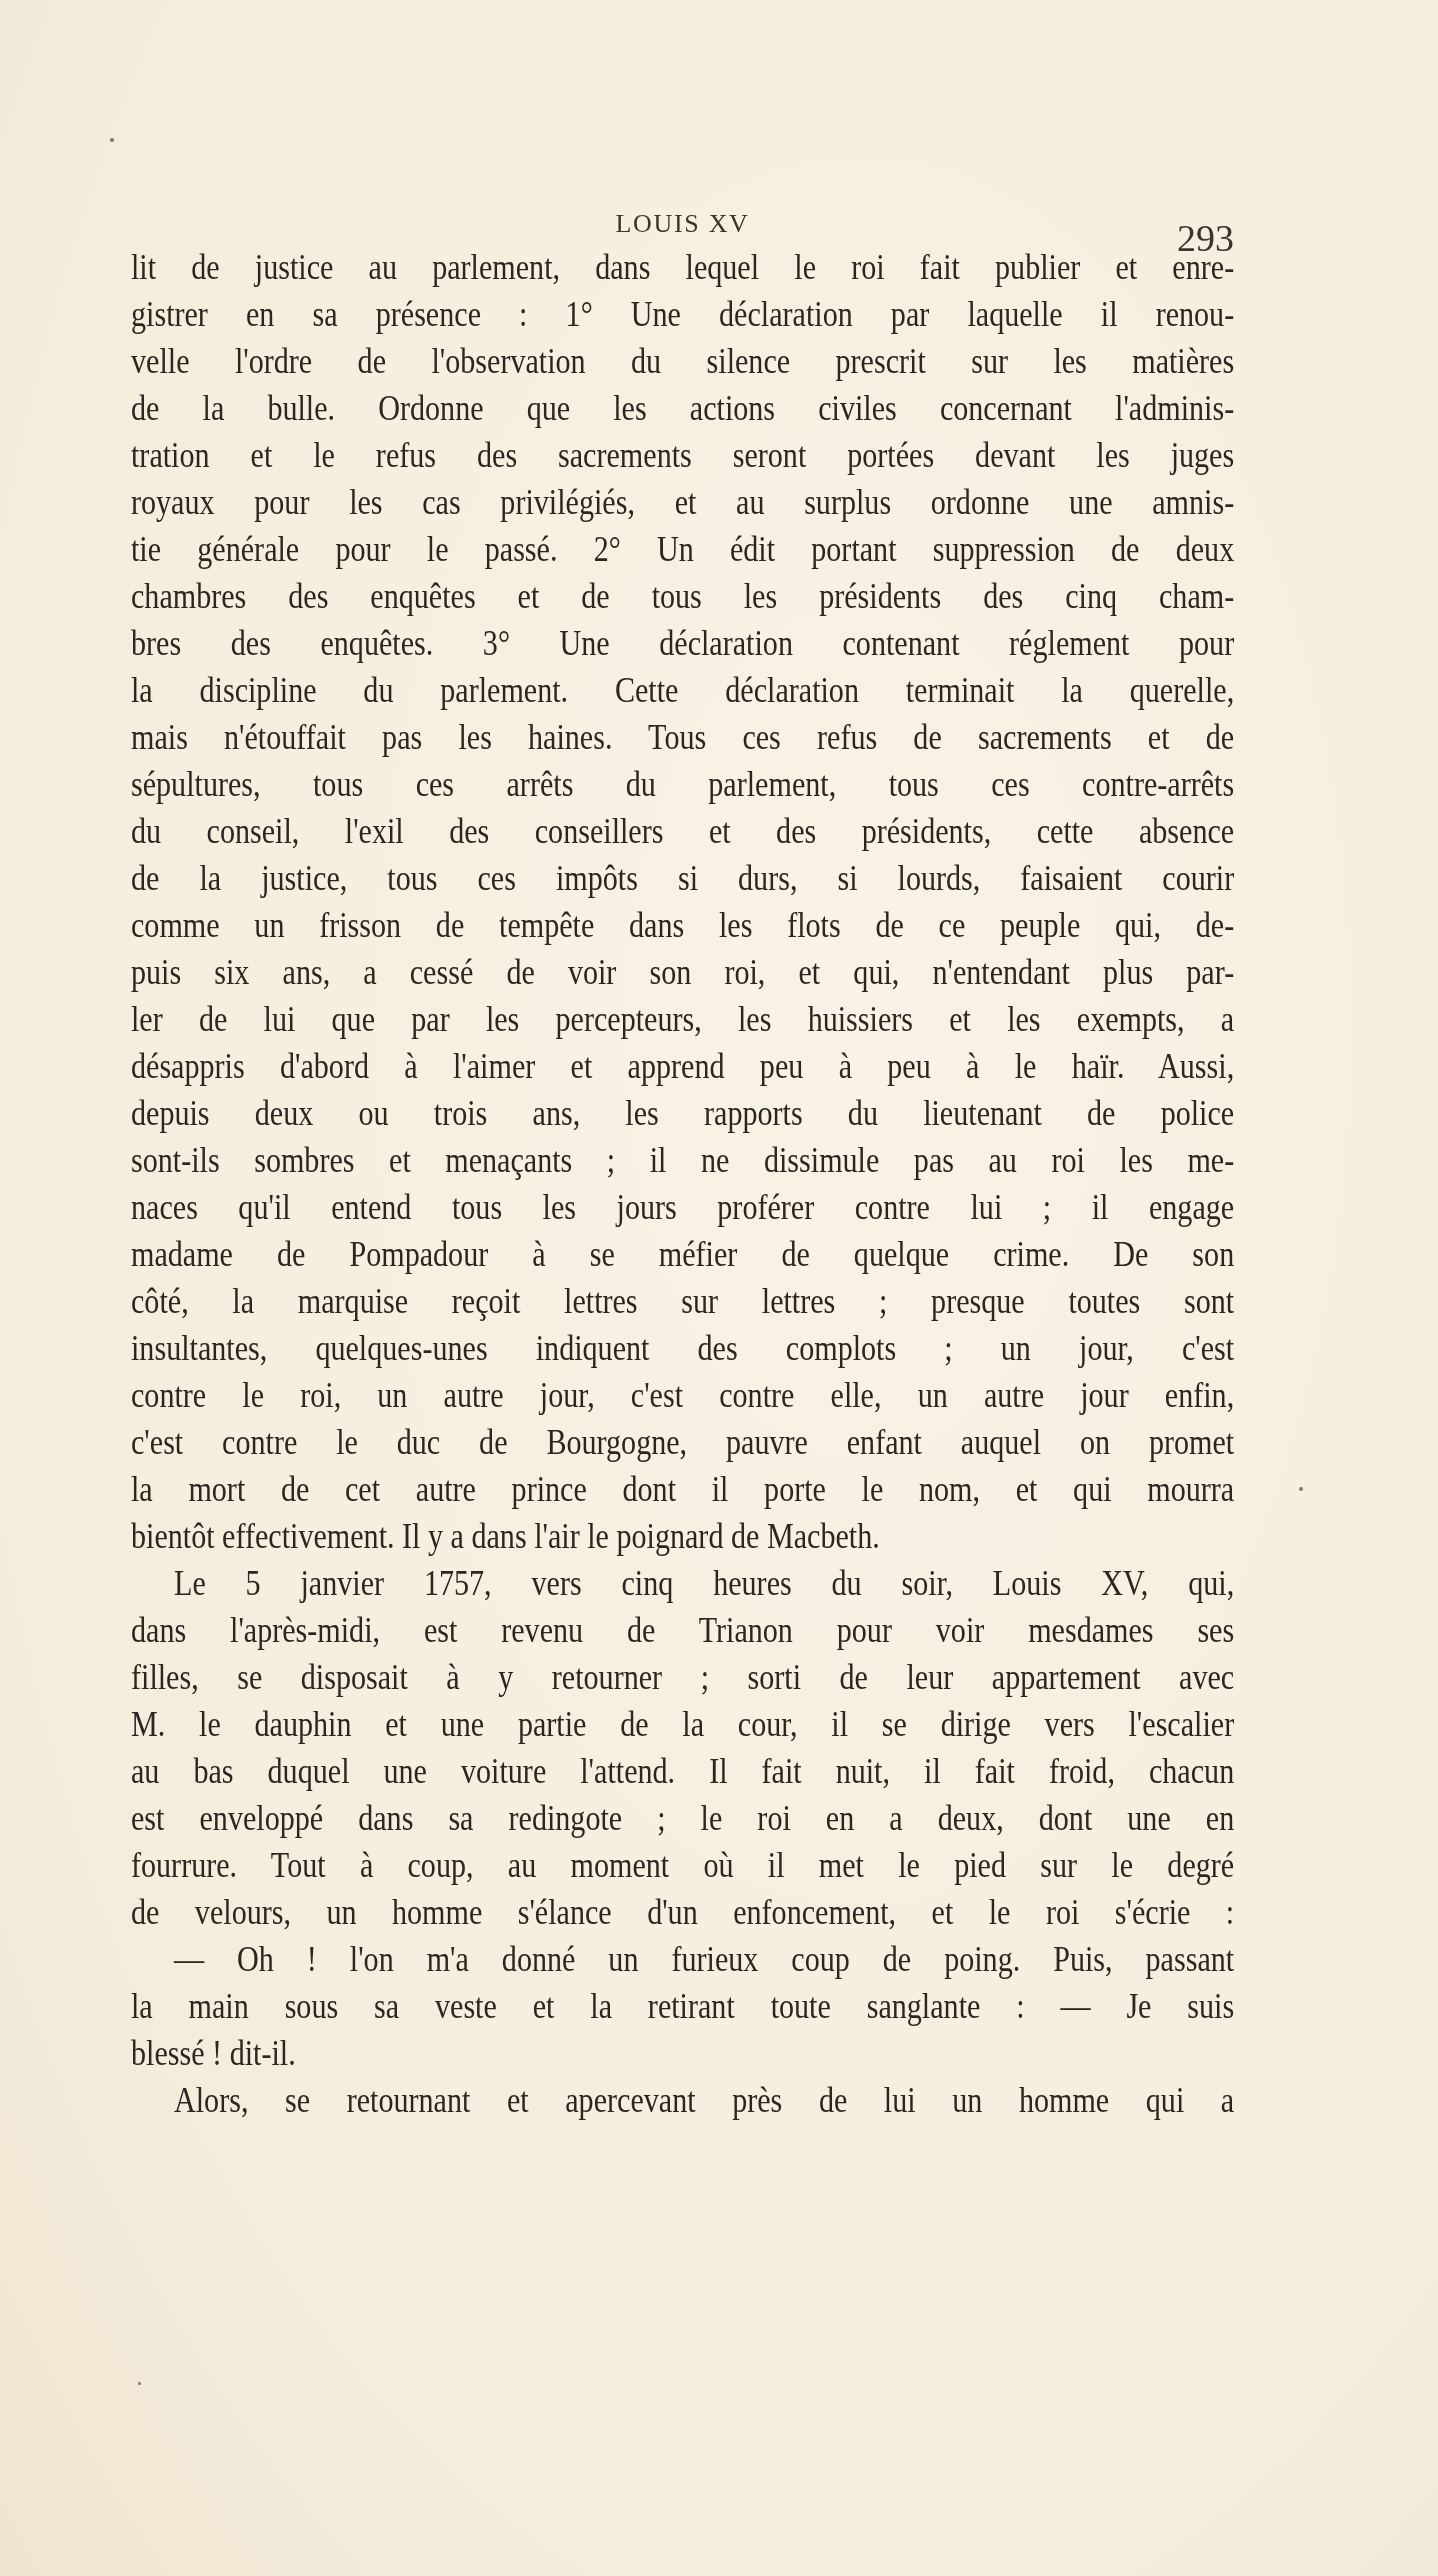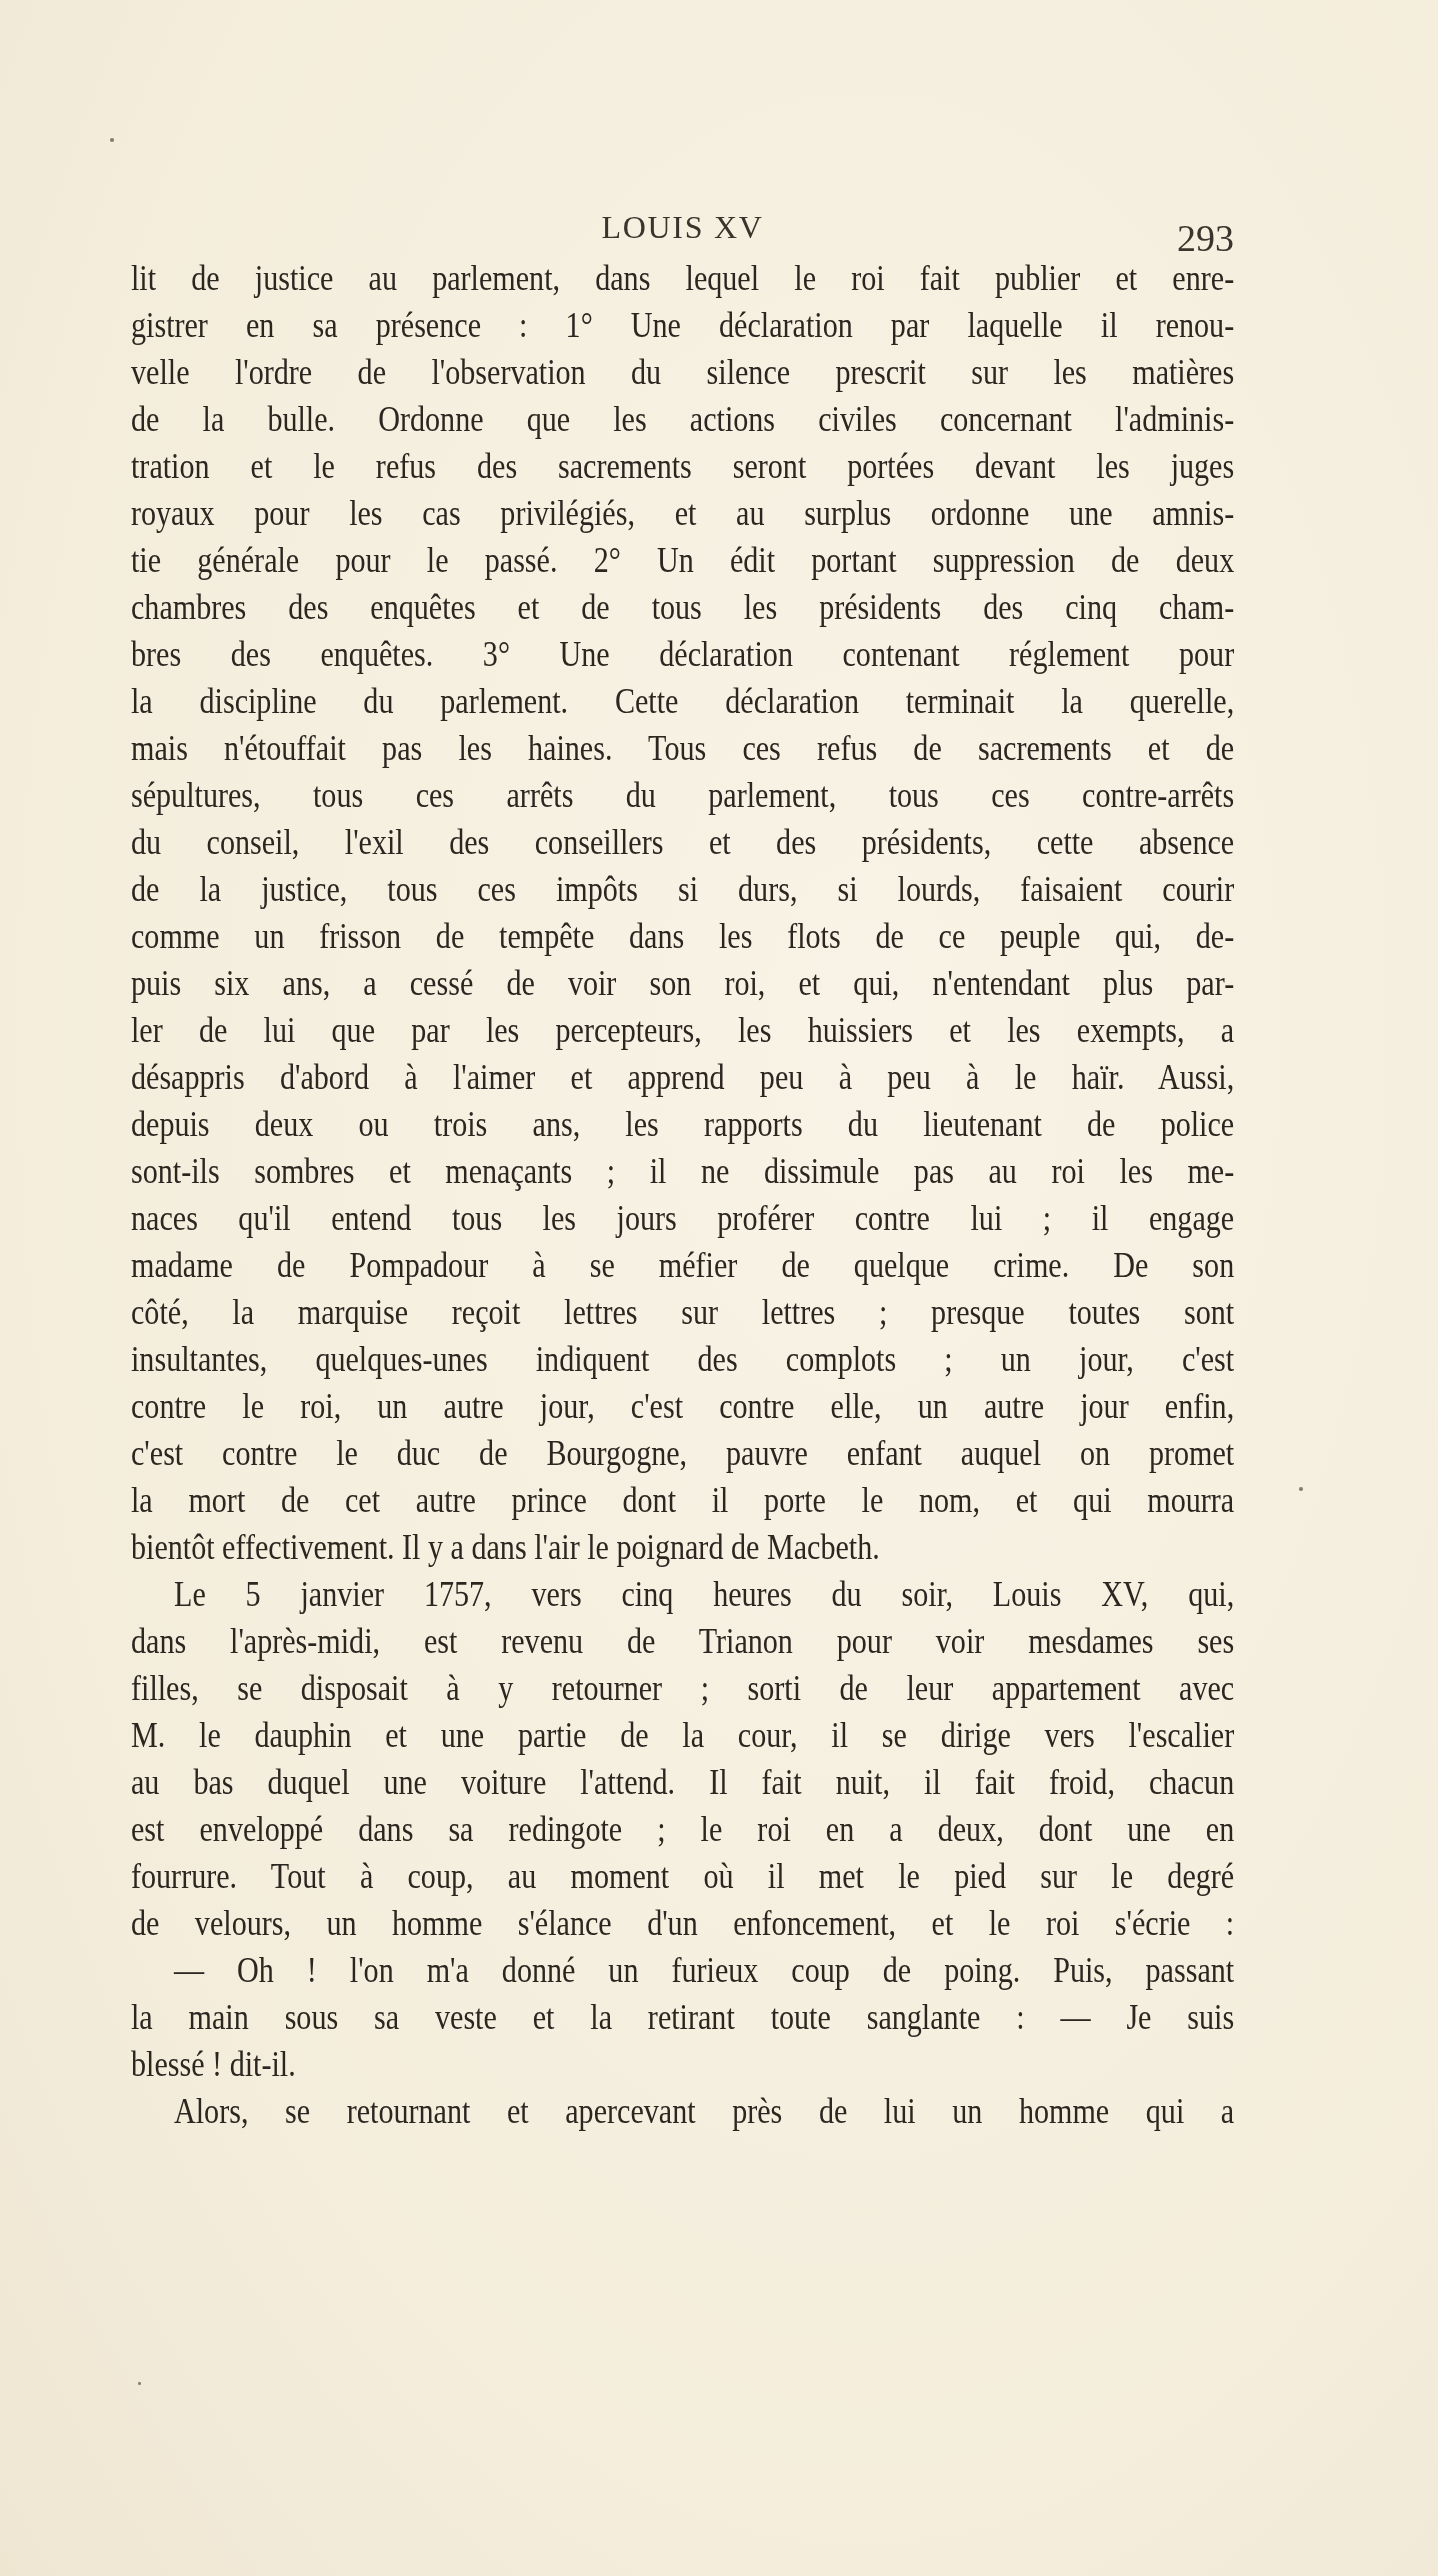--- a/index.html
+++ b/index.html
@@ -27,35 +27,35 @@
     top: 204px;
     left: 0;
     width: 1103px;
     height: 43px;
   }
   .running-title {
     position: absolute;
     left: 0;
     width: 100%;
     text-align: center;
-    font-size: 32px;
+    font-size: 26px;
     letter-spacing: 1.7px;
     color: #3a342c;
     top: 5.2px;
   }
   .page-number {
     position: absolute;
     right: 0;
     top: 12px;
     font-size: 38px;
     color: #3a342c;
   }
   .body-text {
     position: absolute;
-    top: 255px;
+    top: 244px;
     left: 0;
     width: 1103px;
   }
   .line {
     display: block;
     height: 47px;
     line-height: 47px;
     font-size: 35px;
     white-space: nowrap;
     text-align: justify;

